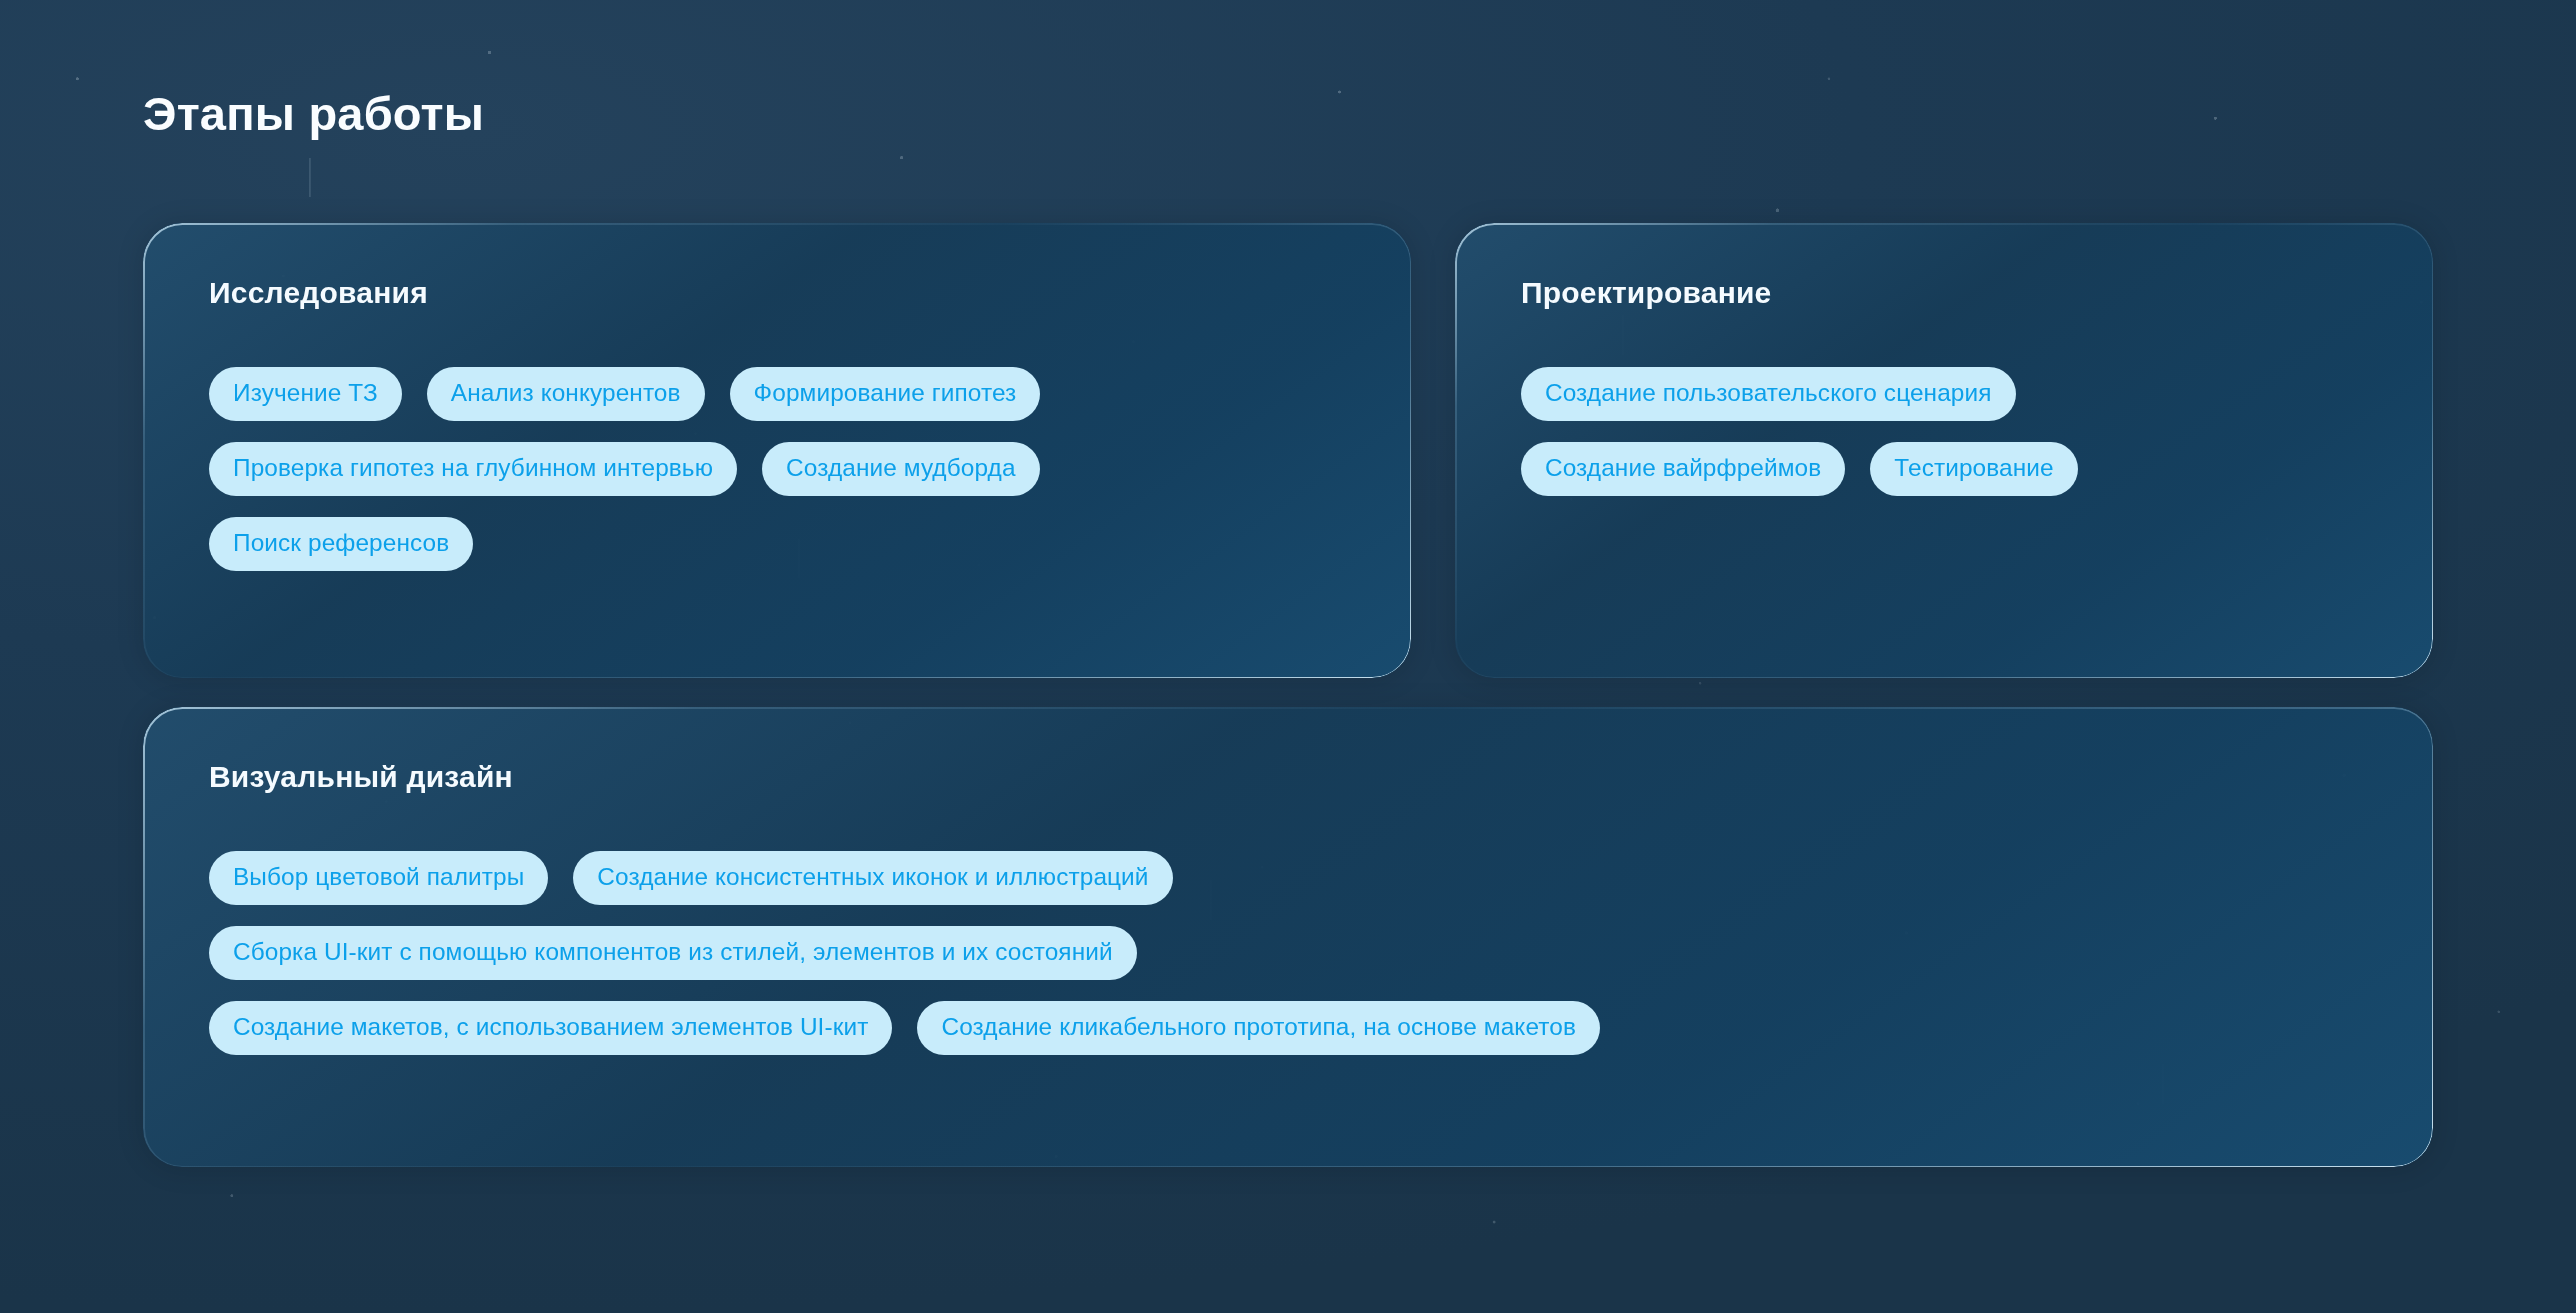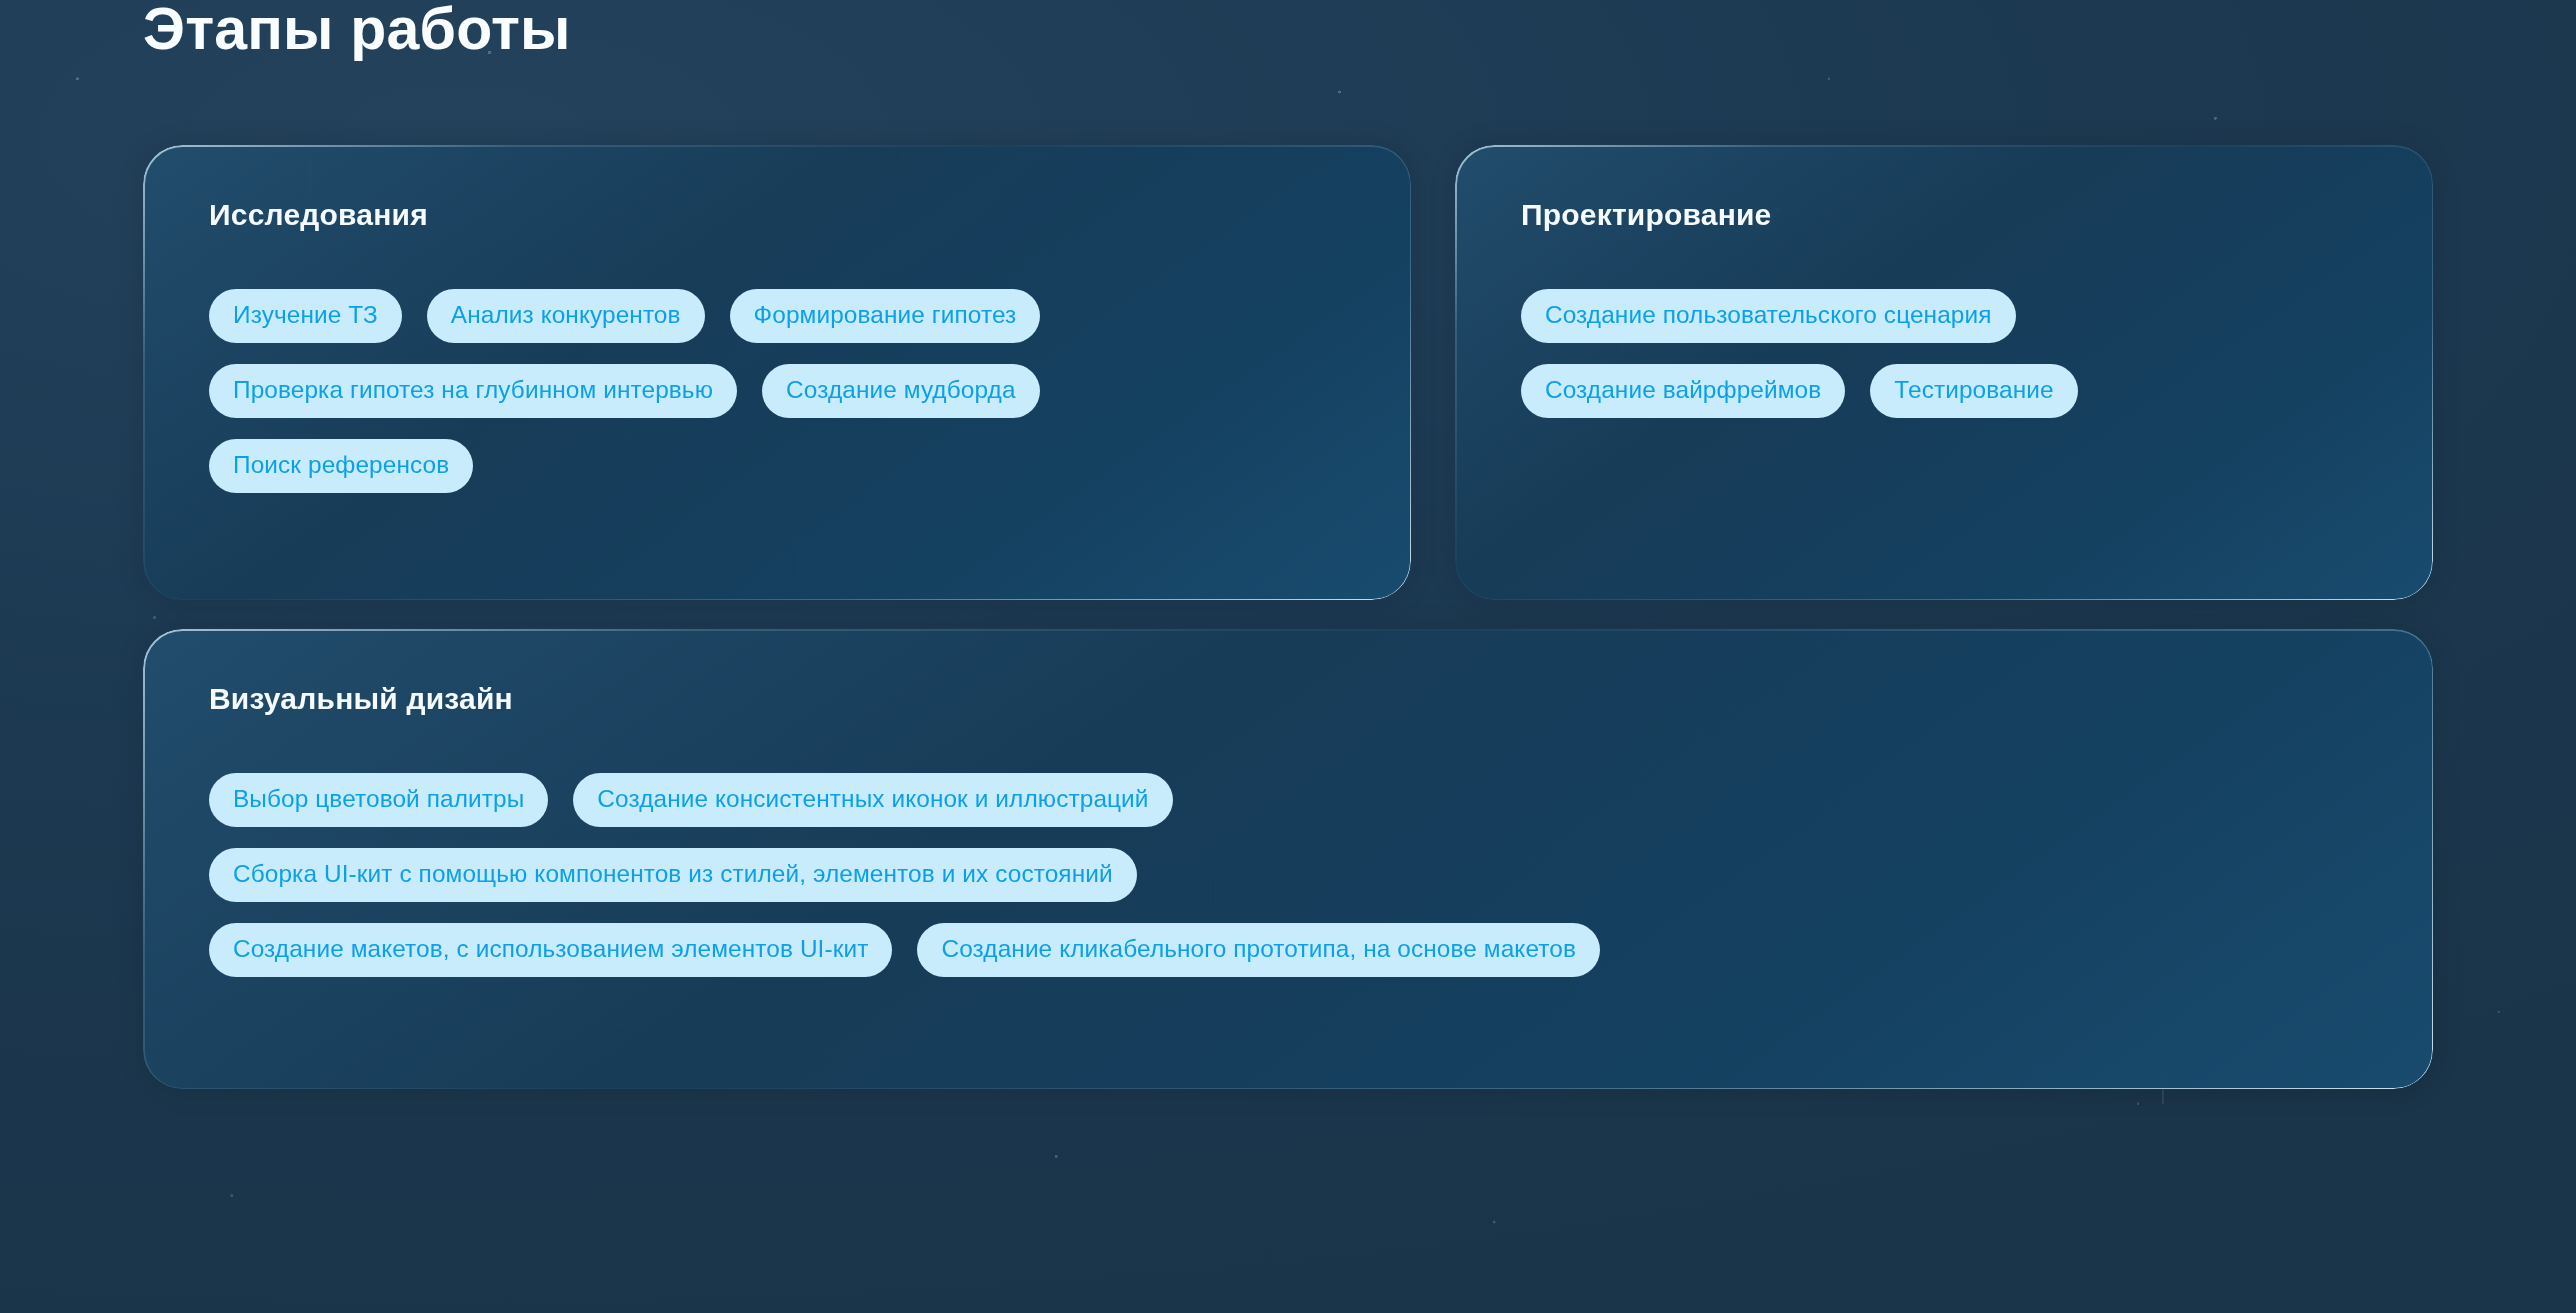--- a/index.html
+++ b/index.html
@@ -80,22 +80,23 @@
   .wrap {
     position: relative;
     width: 2576px;
     height: 1314px;
     box-sizing: border-box;
     padding: 0 92px;
   }
 
   .page-title {
     margin: 0;
+    padding-top: 90px;
     padding-left: 51px;
-    font-size: 59px;
+    font-size: 47px;
     font-weight: 700;
     line-height: 1;
     color: #fafdff;
     letter-spacing: 0.2px;
   }
 
   .grid-top {
     display: flex;
     gap: 44px;
     margin-top: 86px;

